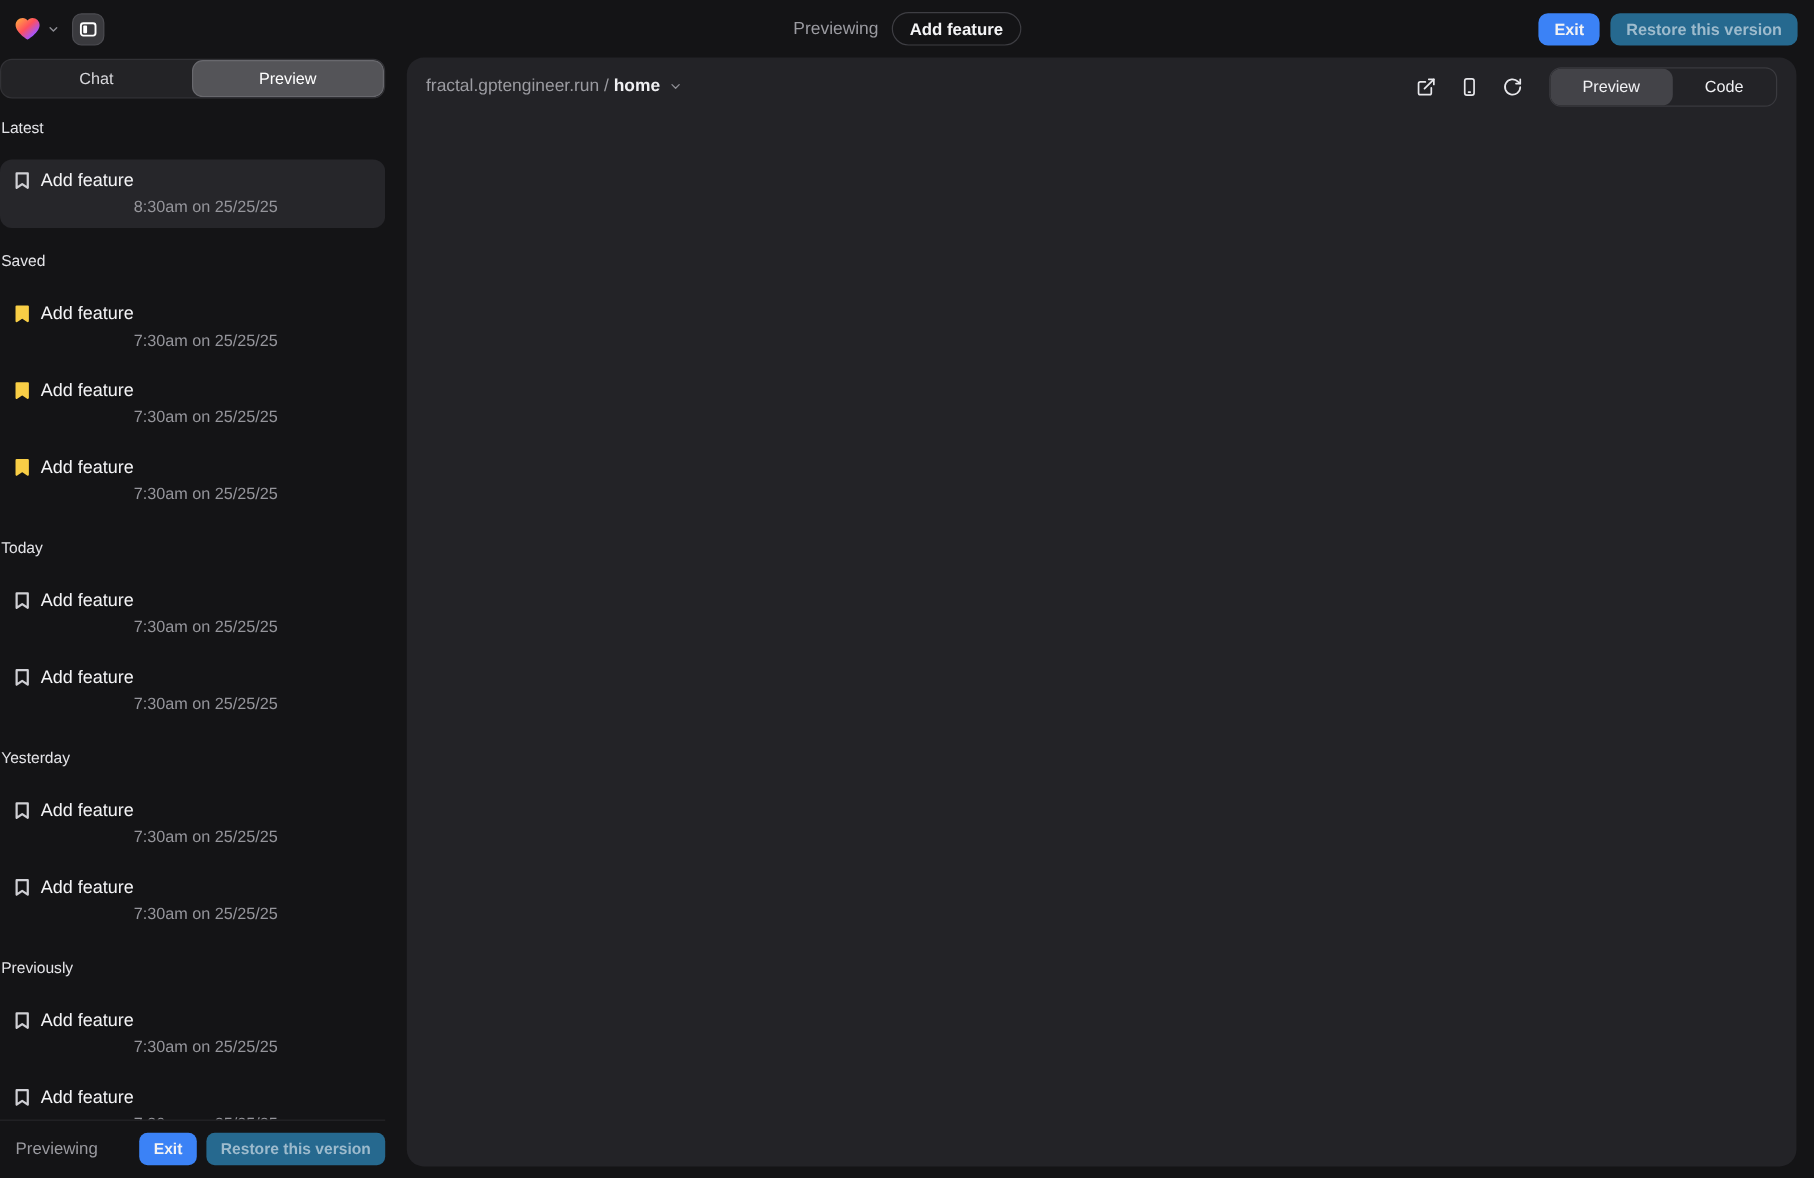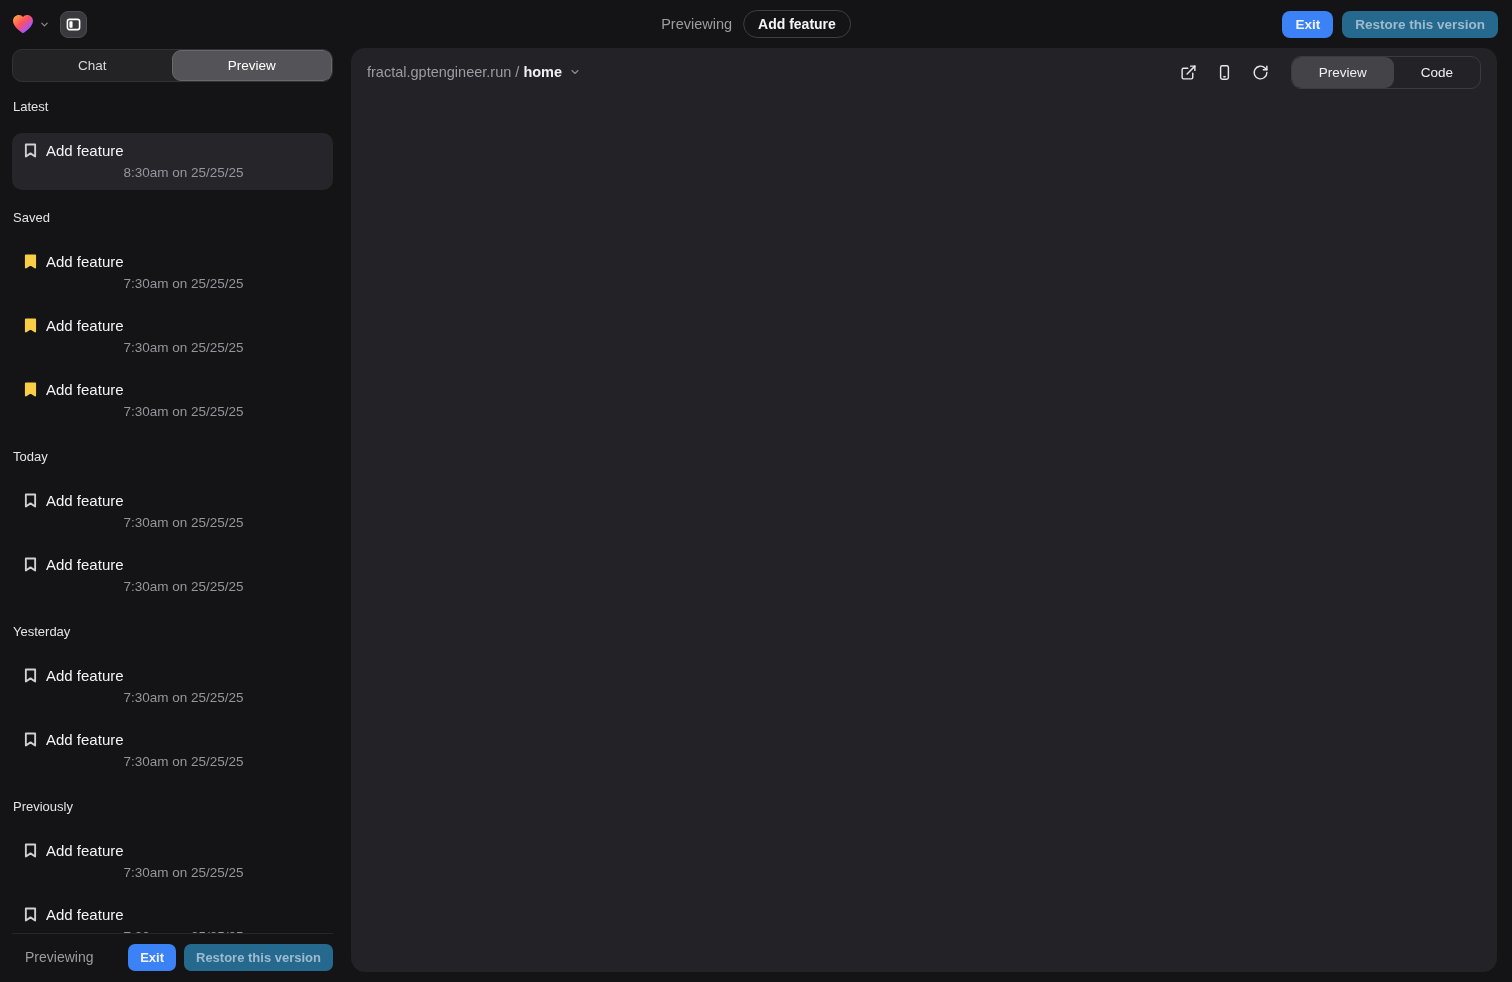--- a/index.html
+++ b/index.html
@@ -63,21 +63,21 @@
   .btn-dark { background: #3b82f6; color: #f2f2f4; }
   .btn-restore { background: var(--c-restore-bg, #26698f); color: var(--c-restore-fg, #9dbbcd); }
 
   
   .content { flex: 1; display: flex; min-height: 0; }
 
   
   .sidebar {
     width: 321px;
     flex: 0 0 321px;
-    margin-left: 12px;
+    margin-left: 0;
     display: flex;
     flex-direction: column;
     min-height: 0;
   }
   .seg {
     display: flex;
     background: #232326;
     border: 1px solid #323236;
     border-radius: 10px;
     padding: 0;

